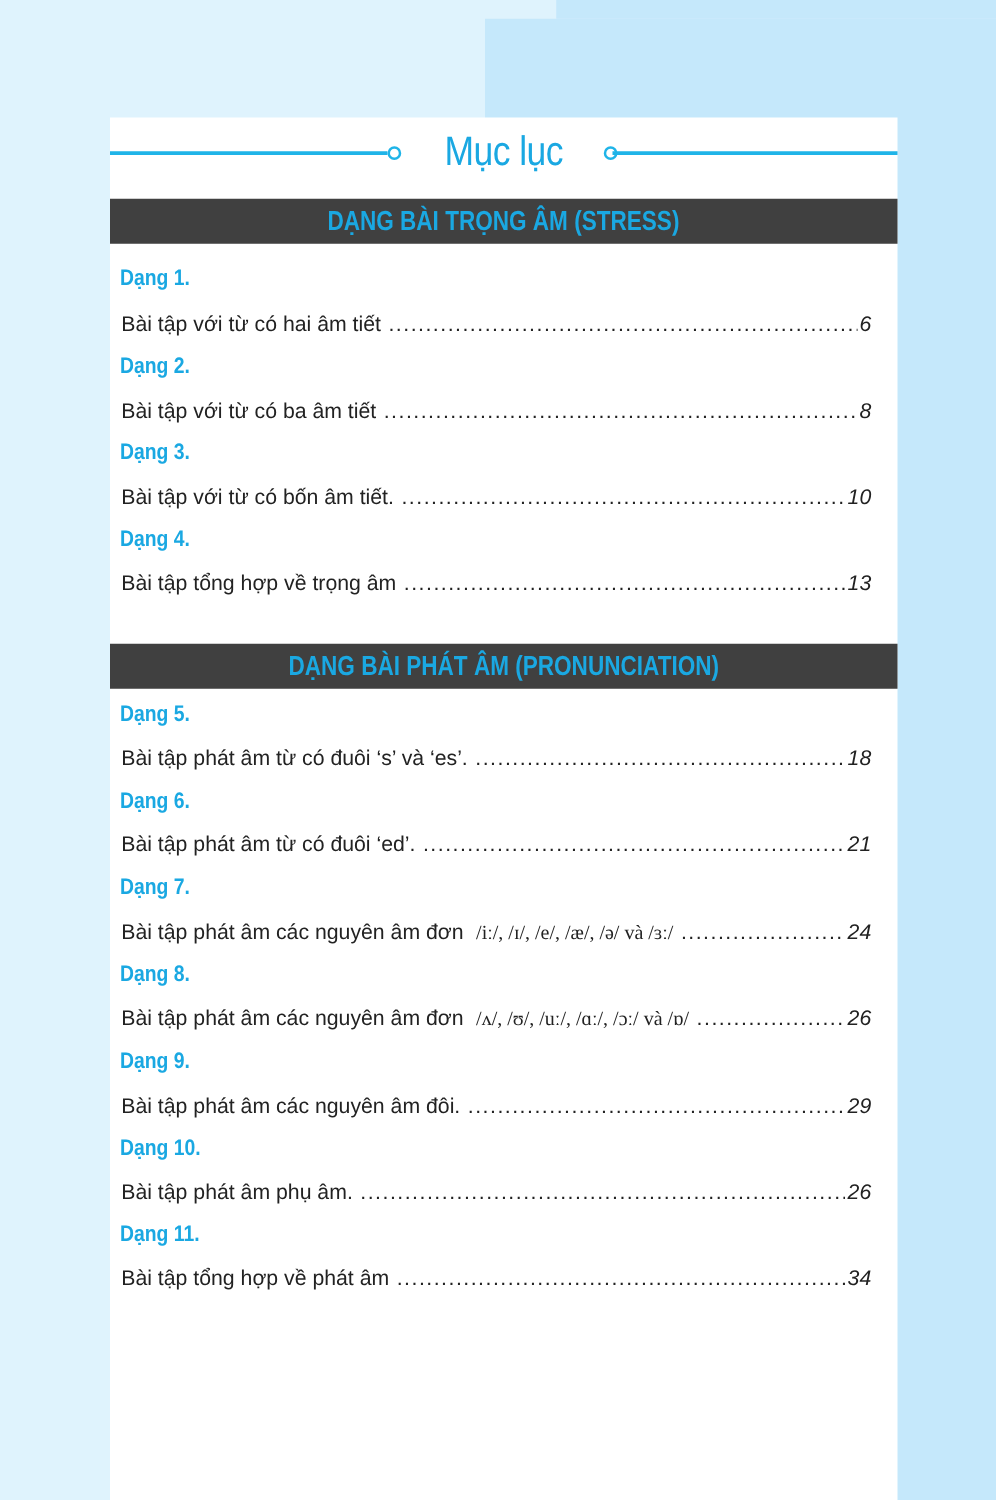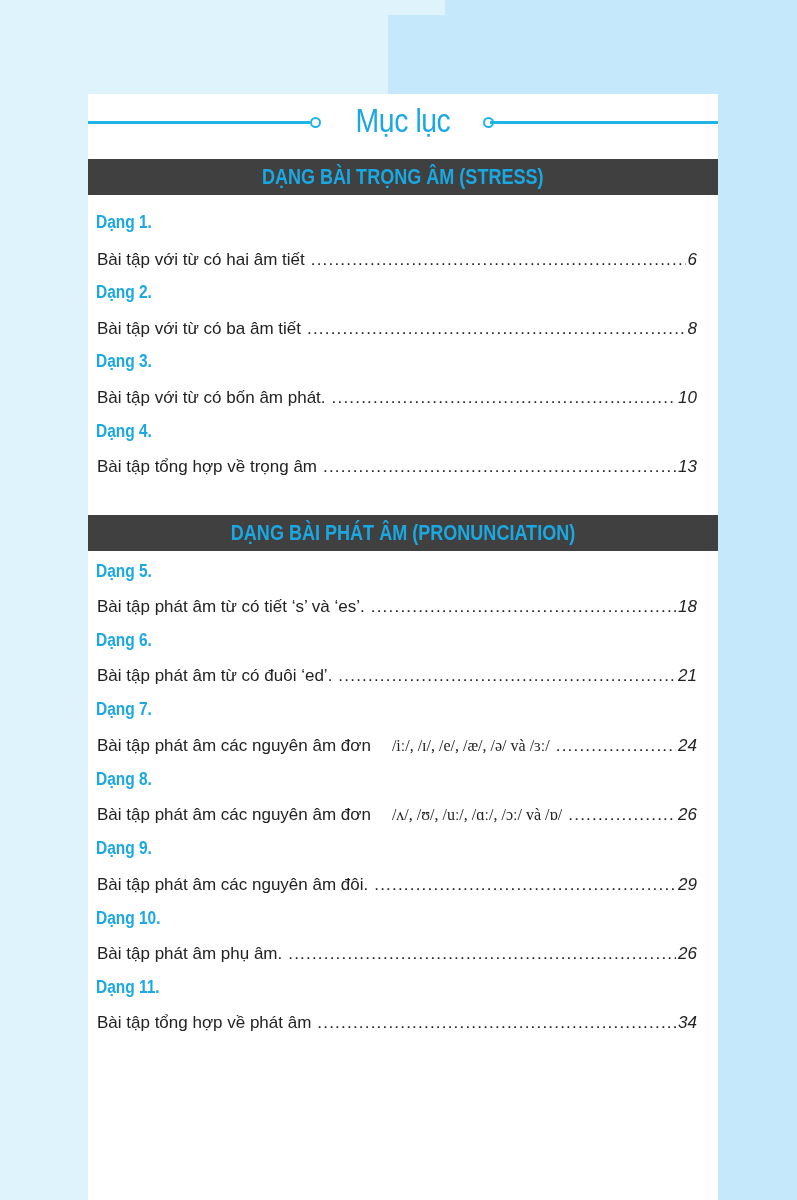--- a/index.html
+++ b/index.html
@@ -41,21 +41,21 @@
   .entry-head {
     position: absolute; left: 8px; font-weight: bold; color: #1aa8e2; font-size: 18px;
     transform: scaleX(0.86); transform-origin: left; white-space: nowrap;
   }
   .entry-line {
     position: absolute; left: 9px; width: 600px; height: 24px;
     display: flex; align-items: baseline; font-size: 17px; color: #222;
     white-space: nowrap;
   }
   .entry-line .label { flex: 0 0 auto; }
-  .entry-line .ipa { font-family: "Liberation Serif", "DejaVu Serif", serif; font-size: 16px; margin-left: 21px; flex: 0 0 auto; }
+  .entry-line .ipa { font-family: "Liberation Serif", "DejaVu Serif", serif; font-size: 16px; margin-left: 10px; flex: 0 0 auto; }
   .entry-line .leader {
     flex: 1 1 auto; overflow: hidden; margin: 0 2px 0 6px; letter-spacing: 1.2px; color: #222;
   }
   .entry-line .leader::before {
     content: "....................................................................................................................................................................................";
   }
   .entry-line .page-num { flex: 0 0 auto; font-style: italic; font-size: 17px; }
 </style>
 </head>
 <body>
@@ -85,39 +85,39 @@
 
   <div class="entry-head" style="top:188px">Dạng 2.</div>
   <div class="entry-line" style="top:225px">
     <span class="label">Bài tập với từ có ba âm tiết</span>
     <span class="leader"></span>
     <span class="page-num">8</span>
   </div>
 
   <div class="entry-head" style="top:257px">Dạng 3.</div>
   <div class="entry-line" style="top:294px">
-    <span class="label">Bài tập với từ có bốn âm phát.</span>
+    <span class="label">Bài tập với từ có bốn âm tiết.</span>
     <span class="leader"></span>
     <span class="page-num">10</span>
   </div>
 
   <div class="entry-head" style="top:327px">Dạng 4.</div>
   <div class="entry-line" style="top:363px">
     <span class="label">Bài tập tổng hợp về trọng âm</span>
     <span class="leader"></span>
     <span class="page-num">13</span>
   </div>
 
   <div class="band" style="top:421px">
     <span>DẠNG BÀI PHÁT ÂM (PRONUNCIATION)</span>
   </div>
 
   <div class="entry-head" style="top:467px">Dạng 5.</div>
   <div class="entry-line" style="top:503px">
-    <span class="label">Bài tập phát âm từ có tiết ‘s’ và ‘es’.</span>
+    <span class="label">Bài tập phát âm từ có đuôi ‘s’ và ‘es’.</span>
     <span class="leader"></span>
     <span class="page-num">18</span>
   </div>
 
   <div class="entry-head" style="top:536px">Dạng 6.</div>
   <div class="entry-line" style="top:572px">
     <span class="label">Bài tập phát âm từ có đuôi ‘ed’.</span>
     <span class="leader"></span>
     <span class="page-num">21</span>
   </div>

